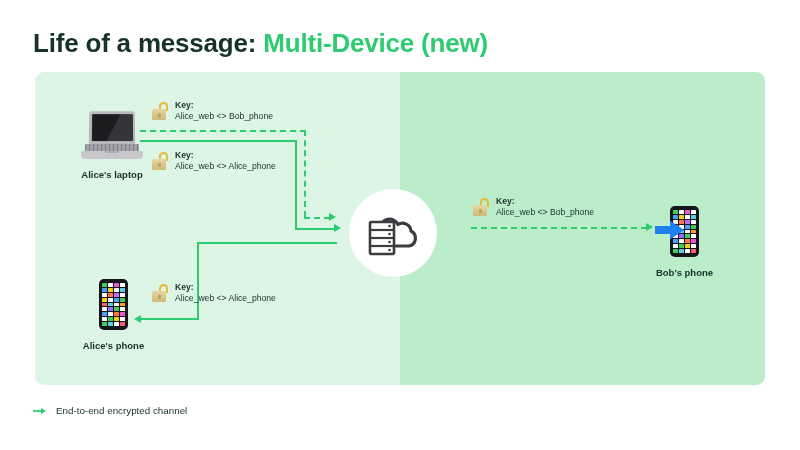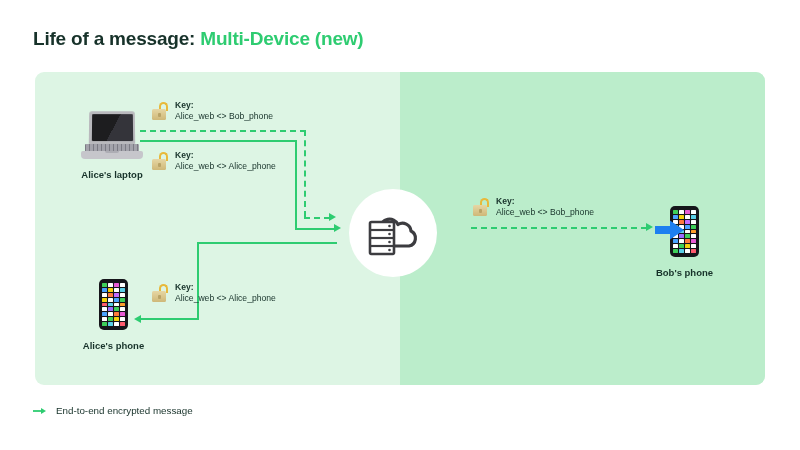--- a/index.html
+++ b/index.html
@@ -11,21 +11,21 @@
     position: relative;
     overflow: hidden;
     font-family: "Liberation Sans", sans-serif;
     -webkit-font-smoothing: antialiased;
   }
 
   
   #title {
     position: absolute;
     left: 33px; top: 28px;
-    font-size: 19px;
+    font-size: 26px;
     font-weight: bold;
     letter-spacing: -0.2px;
     color: #17322a;
     white-space: nowrap;
   }
   #title .accent { color: #2ecc71; }
 
   
   #panel {
     position: absolute;
@@ -392,14 +392,14 @@
   </span>
 </div>
 
 <div id="legend">
   <span class="leg-arrow">
     <svg width="14" height="8" viewBox="0 0 14 8">
       <line x1="0" y1="4" x2="9" y2="4" stroke="#2ecc71" stroke-width="1.8"></line>
       <path d="M8,1 L13,4 L8,7 Z" fill="#2ecc71"></path>
     </svg>
   </span>
-  <span class="leg-text">End-to-end encrypted message</span>
+  <span class="leg-text">End-to-end encrypted channel</span>
 </div>
 
 </body></html>

